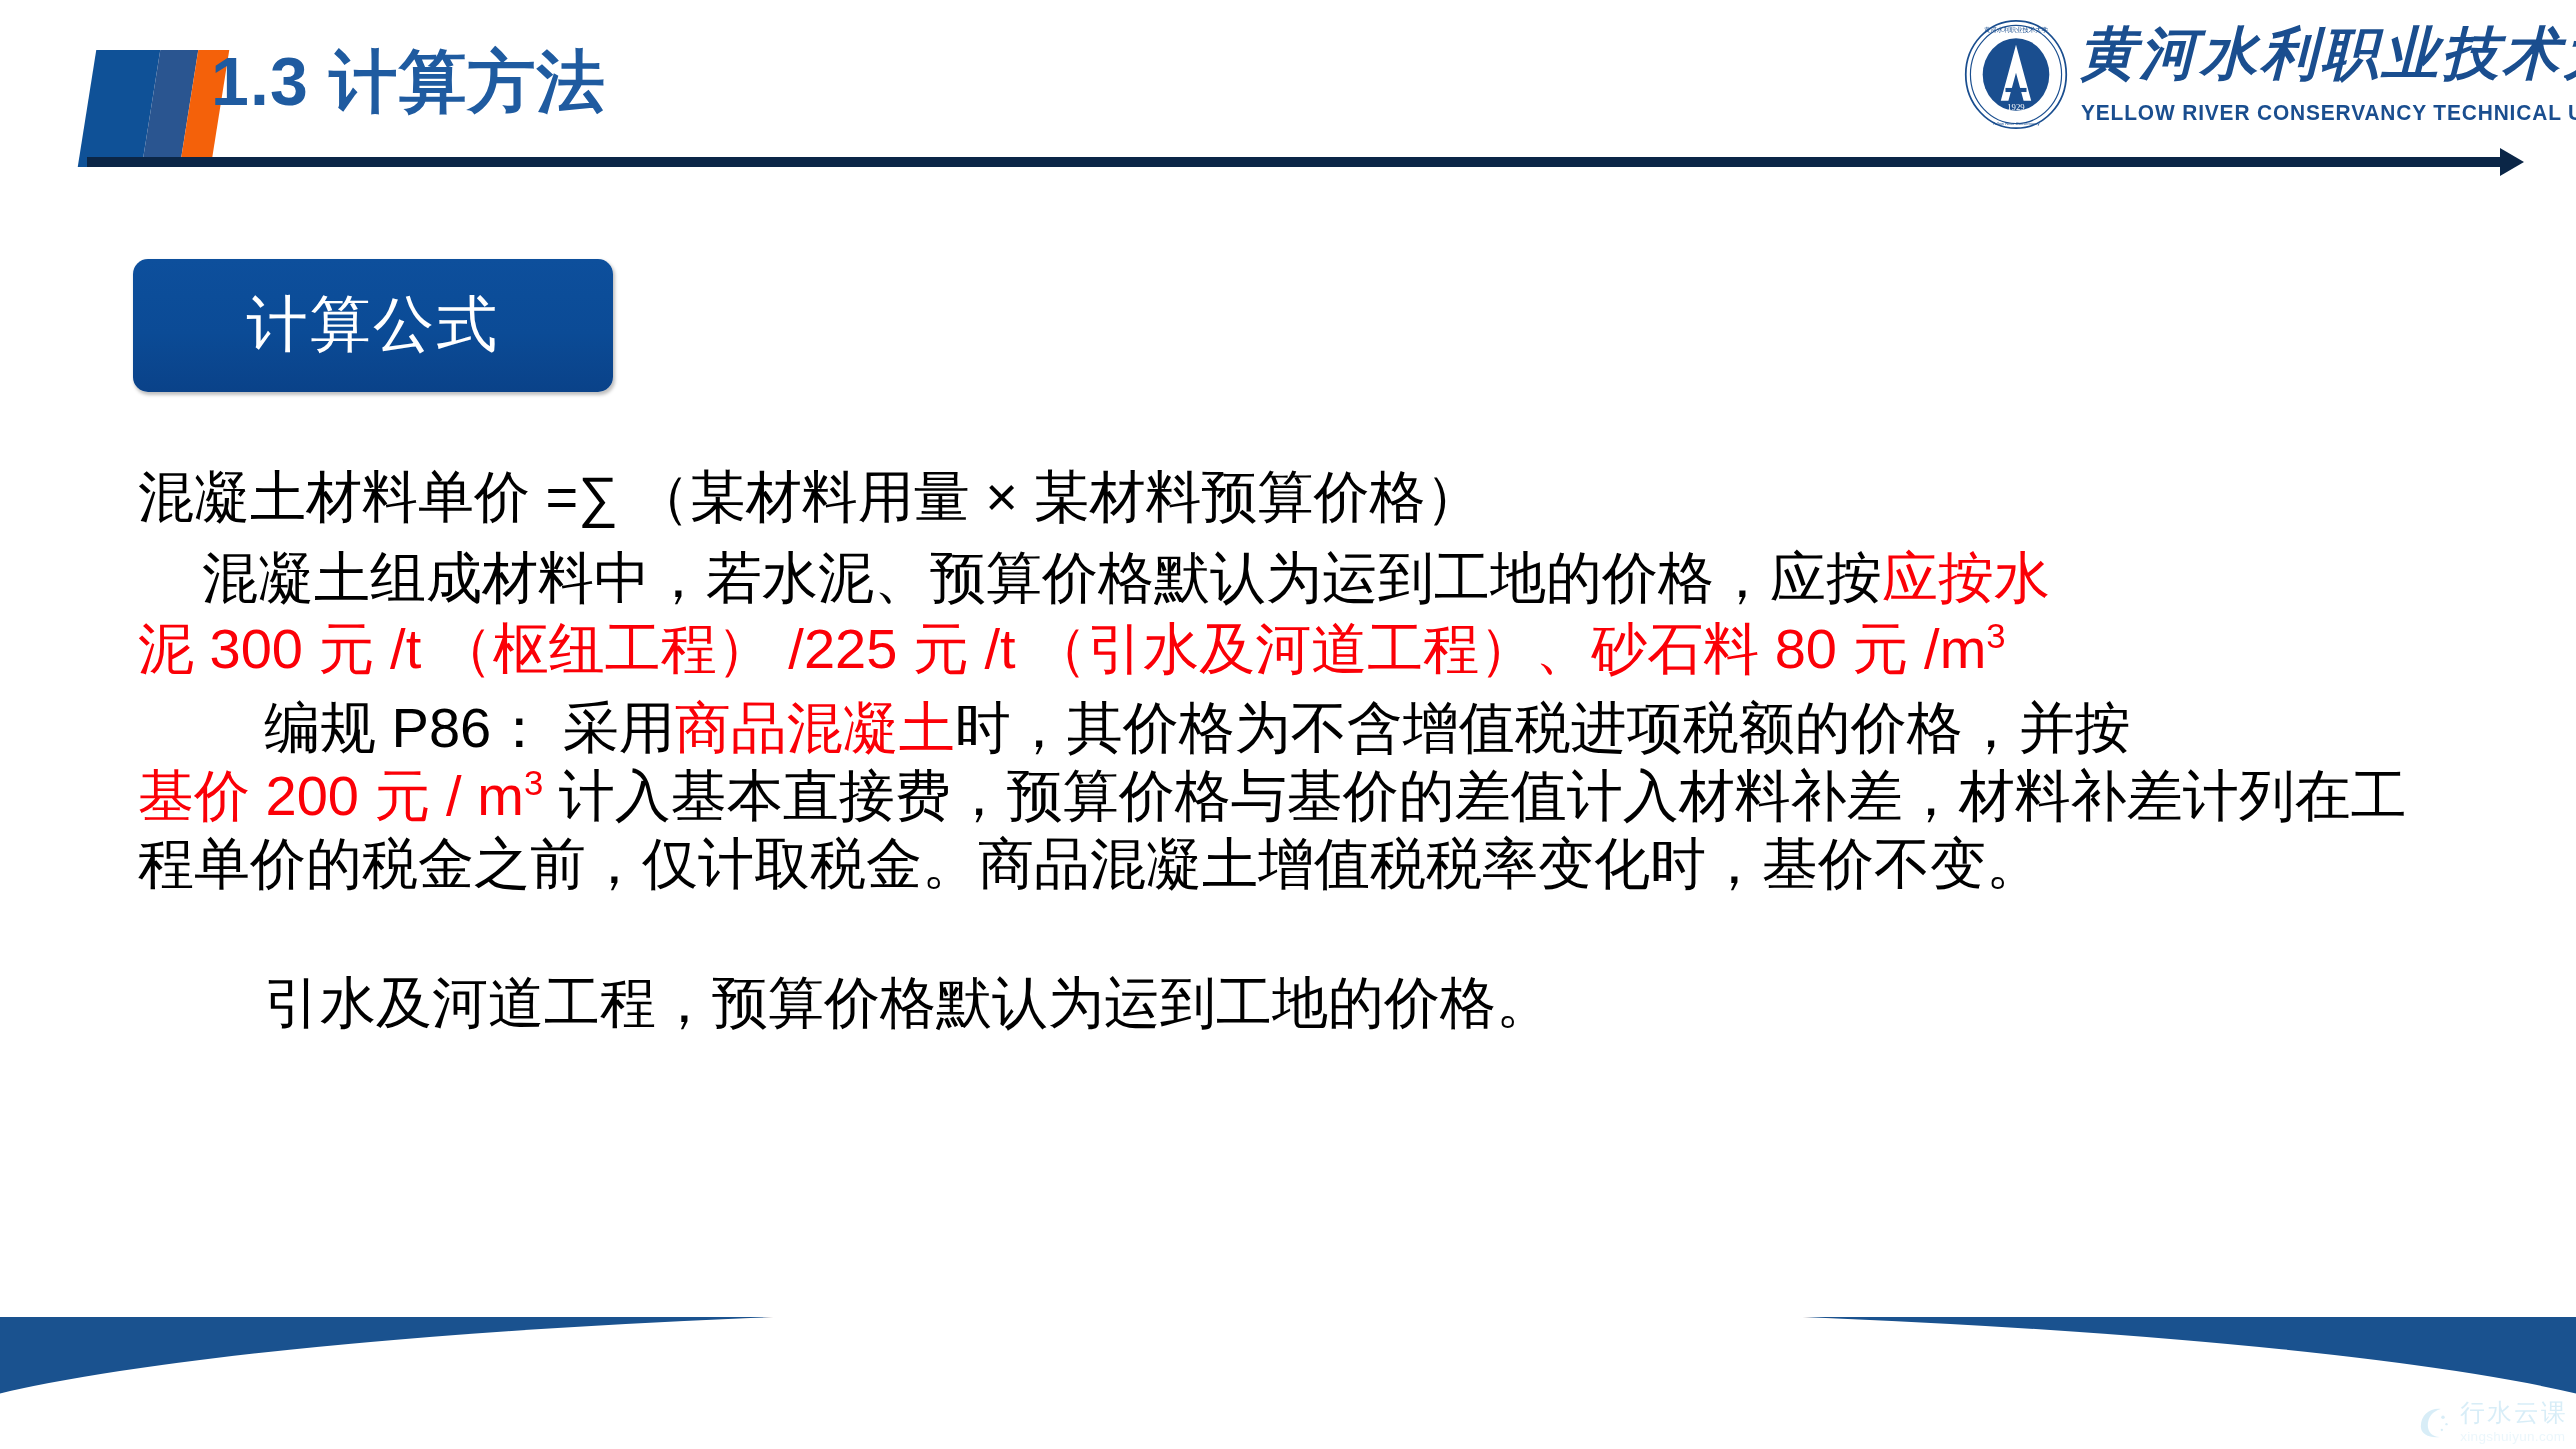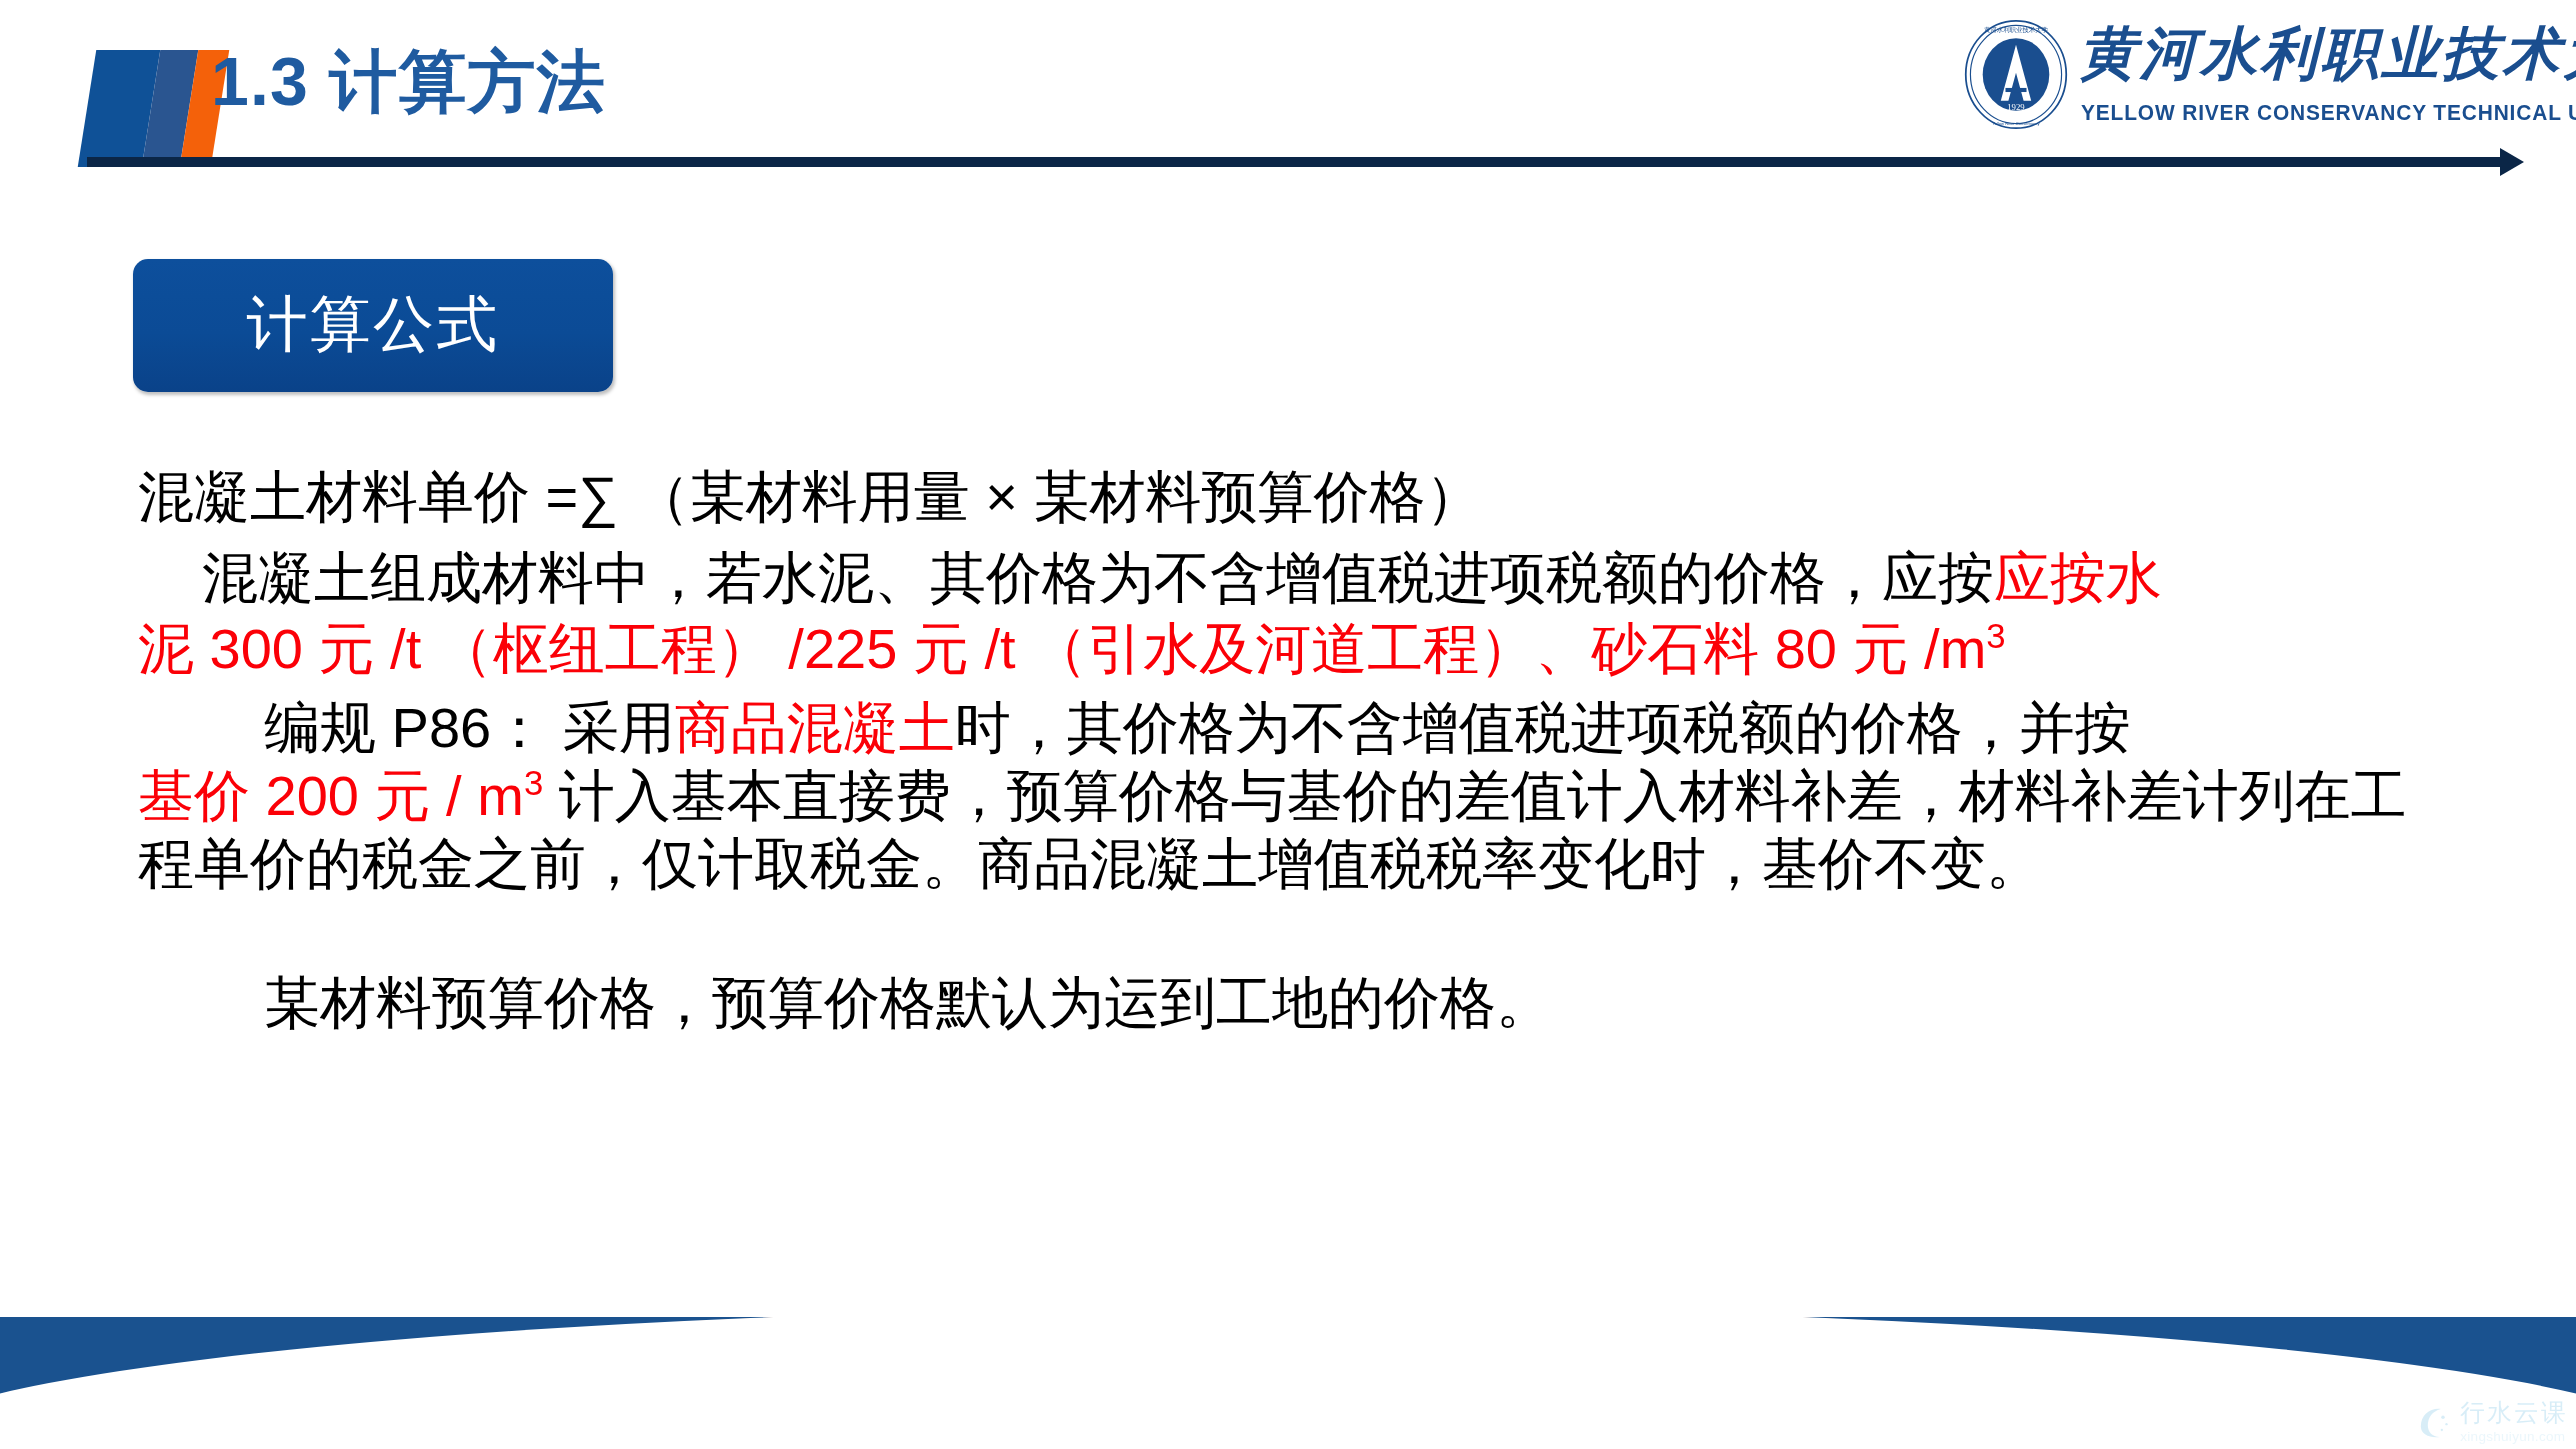--- a/index.html
+++ b/index.html
@@ -256,37 +256,37 @@
     <div id="formula-badge-label">计算公式</div>
   </div>
 
   <div id="body">
 
     <p class="para" id="p-formula">
       <span>混凝土材料单价 =∑ （某材料用量 × 某材料预算价格）</span>
     </p>
 
     <p class="para" id="p-mix">
-      <span>混凝土组成材料中，若水泥、其价格为不含增值税进项税额的价格，应按</span><span class="red">应按水</span>
+      <span>混凝土组成材料中，若水泥、预算价格默认为运到工地的价格，应按</span><span class="red">应按水</span>
     </p>
 
     <p class="para red" id="p-price">
       <span>泥 300 元 /t （枢纽工程） /225 元 /t （引水及河道工程）、砂石料 80 元 /m</span><span class="sup">3</span>
     </p>
 
     <p class="para" id="p-rule">
       <span>编规 P86： 采用</span><span class="red">商品混凝土</span><span>时，其价格为不含增值税进项税额的价格，并按</span>
     </p>
 
     <p class="para" id="p-base">
       <span class="red">基价 200 元 /  m</span><span class="red sup">3</span><span> 计入基本直接费，预算价格与基价的差值计入材料补差，材料补差计列在工程单价的税金之前，仅计取税金。商品混凝土增值税税率变化时，基价不变。</span>
     </p>
 
     <p class="para" id="p-final">
-      <span>某材料预算价格，预算价格默认为运到工地的价格。</span>
+      <span>引水及河道工程，预算价格默认为运到工地的价格。</span>
     </p>
 
   </div>
 
   <div id="footer">
     <div id="footer-base"></div>
     <div id="footer-orange"></div>
     <div id="footer-white"></div>
     <div id="watermark">
       <svg id="watermark-wave" viewBox="0 0 72 72">

